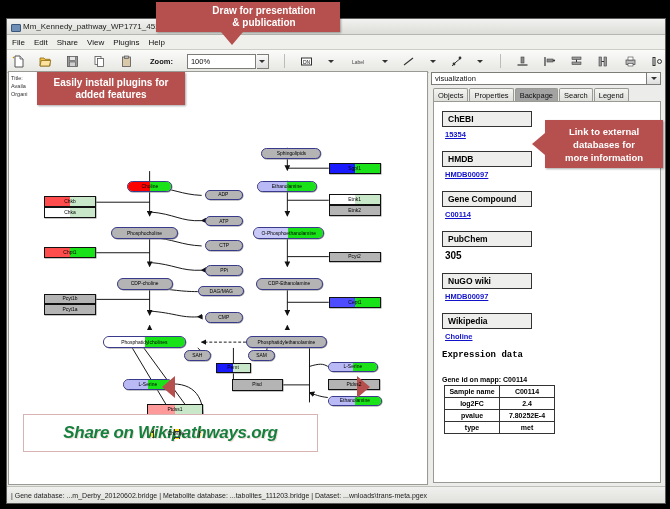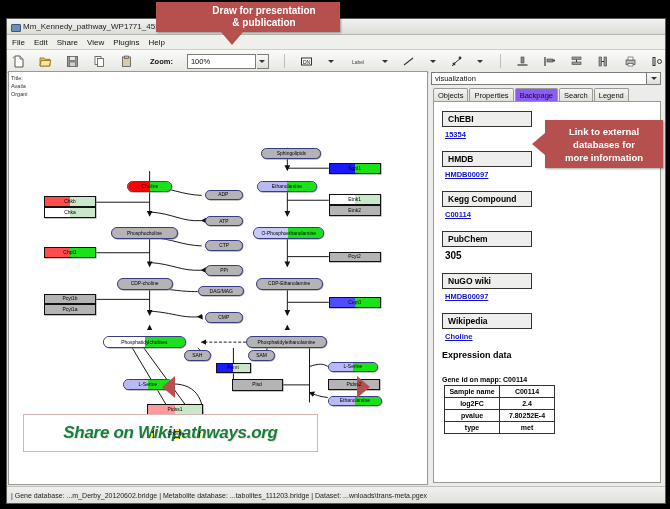--- a/index.html
+++ b/index.html
@@ -32,26 +32,26 @@
   .body{position:absolute;left:0;top:51px;right:0;bottom:17px;display:flex;}
   .canvaswrap{position:relative;flex:1;background:#fff;border:1px solid #9a9a94;margin:1px;overflow:hidden;}
   .rightwrap{width:236px;background:#ececea;display:flex;flex-direction:column;}
 
   
   .viscombo{height:13px;margin:2px 4px 2px 2px;display:flex;}
   .viscombo .v{flex:1;background:#fff;border:1px solid #7d7d77;font-size:7.5px;display:flex;align-items:center;padding-left:3px;color:#111;}
   .viscombo .a{width:13px;background:linear-gradient(180deg,#fafafa,#dedede);border:1px solid #7d7d77;border-left:none;display:flex;align-items:center;justify-content:center;}
   .tabs{display:flex;align-items:flex-end;height:14px;padding-left:4px;gap:1px;}
   .tab{font-size:7.5px;padding:2px 4px 1px 4px;border:1px solid #9a9a94;border-bottom:none;background:linear-gradient(180deg,#f4f4f2,#dfdfdb);color:#111;border-radius:2px 2px 0 0;}
-  .tab.active{background:#8b5cf6;font-weight:normal;padding-bottom:2px;position:relative;top:1px;}
+  .tab.active{background:#a3a3a3;font-weight:normal;padding-bottom:2px;position:relative;top:1px;}
   .panel{flex:1;background:#fff;border:1px solid #9a9a94;margin:0 4px 3px 4px;overflow:hidden;position:relative;padding:6px 0 0 8px;}
   .dbhead{display:inline-block;min-width:78px;border:1px solid #333;background:#eeeeec;font-size:8.5px;font-weight:bold;padding:2px 5px;color:#000;margin-bottom:3px;}
   .dblink{font-size:7.5px;color:#1111cc;text-decoration:underline;font-weight:bold;display:block;margin:0 0 9px 3px;}
   .dbplain{font-size:10px;color:#000;display:block;margin:0 0 9px 3px;font-weight:bold;}
-  .exphdr{font-size:9px;font-weight:bold;color:#000;margin:2px 0 16px 0;}
+  .exphdr{font-size:9px;font-weight:bold;color:#000;margin:2px 0 16px 0;font-family:Liberation Mono, monospace;}
   .geneid{font-size:7px;font-weight:bold;color:#000;margin-bottom:2px;}
   table.expr{border-collapse:collapse;margin-left:2px;}
   table.expr td{border:1px solid #333;font-size:7px;padding:2px 3px;text-align:center;color:#000;min-width:48px;font-weight:bold;}
 
   
   .status{position:absolute;left:0;right:0;bottom:0;height:16px;background:linear-gradient(180deg,#f0f0ee,#e0e0dc);border-top:1px solid #c0c0ba;display:flex;align-items:center;font-size:7px;color:#222;padding-left:4px;}
 
   
   .sidelbl{position:absolute;left:2px;top:2px;font-size:5.5px;color:#333;line-height:8px;}
 
@@ -424,20 +424,26 @@
             <div class="node gene" style="left: 76.2673%; top: 74.5283%; width: 12.4424%; height: 2.59434%;">
               <span class="lbl">Ptdss2</span>
             </div>
             <div class="node gene" style="left: 32.9493%; top: 80.6604%; width: 13.3641%; height: 2.59434%;">
               <span class="half hl" style="background: rgb(255, 154, 154);"></span>
               <span class="half hr" style="background: rgb(201, 231, 201);"></span>
               <span class="lbl">Ptdss1</span>
             </div>
           </div>
 
+        <div class="callout" style="left:28px;top:0px;width:148px;height:33px;font-size:10px;line-height:12px;">
+          <div>
+            <div>Easily install plugins for</div>
+            <div>added features</div>
+          </div>
+        </div>
         <div class="arrowup" style="left:90px;top:-13px;"></div>
 
         <div class="arrowleft" style="left:153px;top:304px;"></div>
         <div class="arrowright" style="left:348px;top:304px;"></div>
 
         <div class="sharebox" style="left:14px;top:342px;width:293px;height:36px;">
           <span class="sharetxt">Share on Wikipathways.org</span>
         </div>
       </div>
 
@@ -456,21 +462,21 @@
           <div class="tab">Legend</div>
         </div>
 
         <div class="panel">
           <div class="dbhead">ChEBI</div>
           <a class="dblink" href="#">15354</a>
 
           <div class="dbhead">HMDB</div>
           <a class="dblink" href="#">HMDB00097</a>
 
-          <div class="dbhead">Kegg Compound</div>
+          <div class="dbhead">Gene Compound</div>
           <a class="dblink" href="#">C00114</a>
 
           <div class="dbhead">PubChem</div>
           <span class="dbplain">305</span>
 
           <div class="dbhead">NuGO wiki</div>
           <a class="dblink" href="#">HMDB00097</a>
 
           <div class="dbhead">Wikipedia</div>
           <a class="dblink" href="#">Choline</a>

